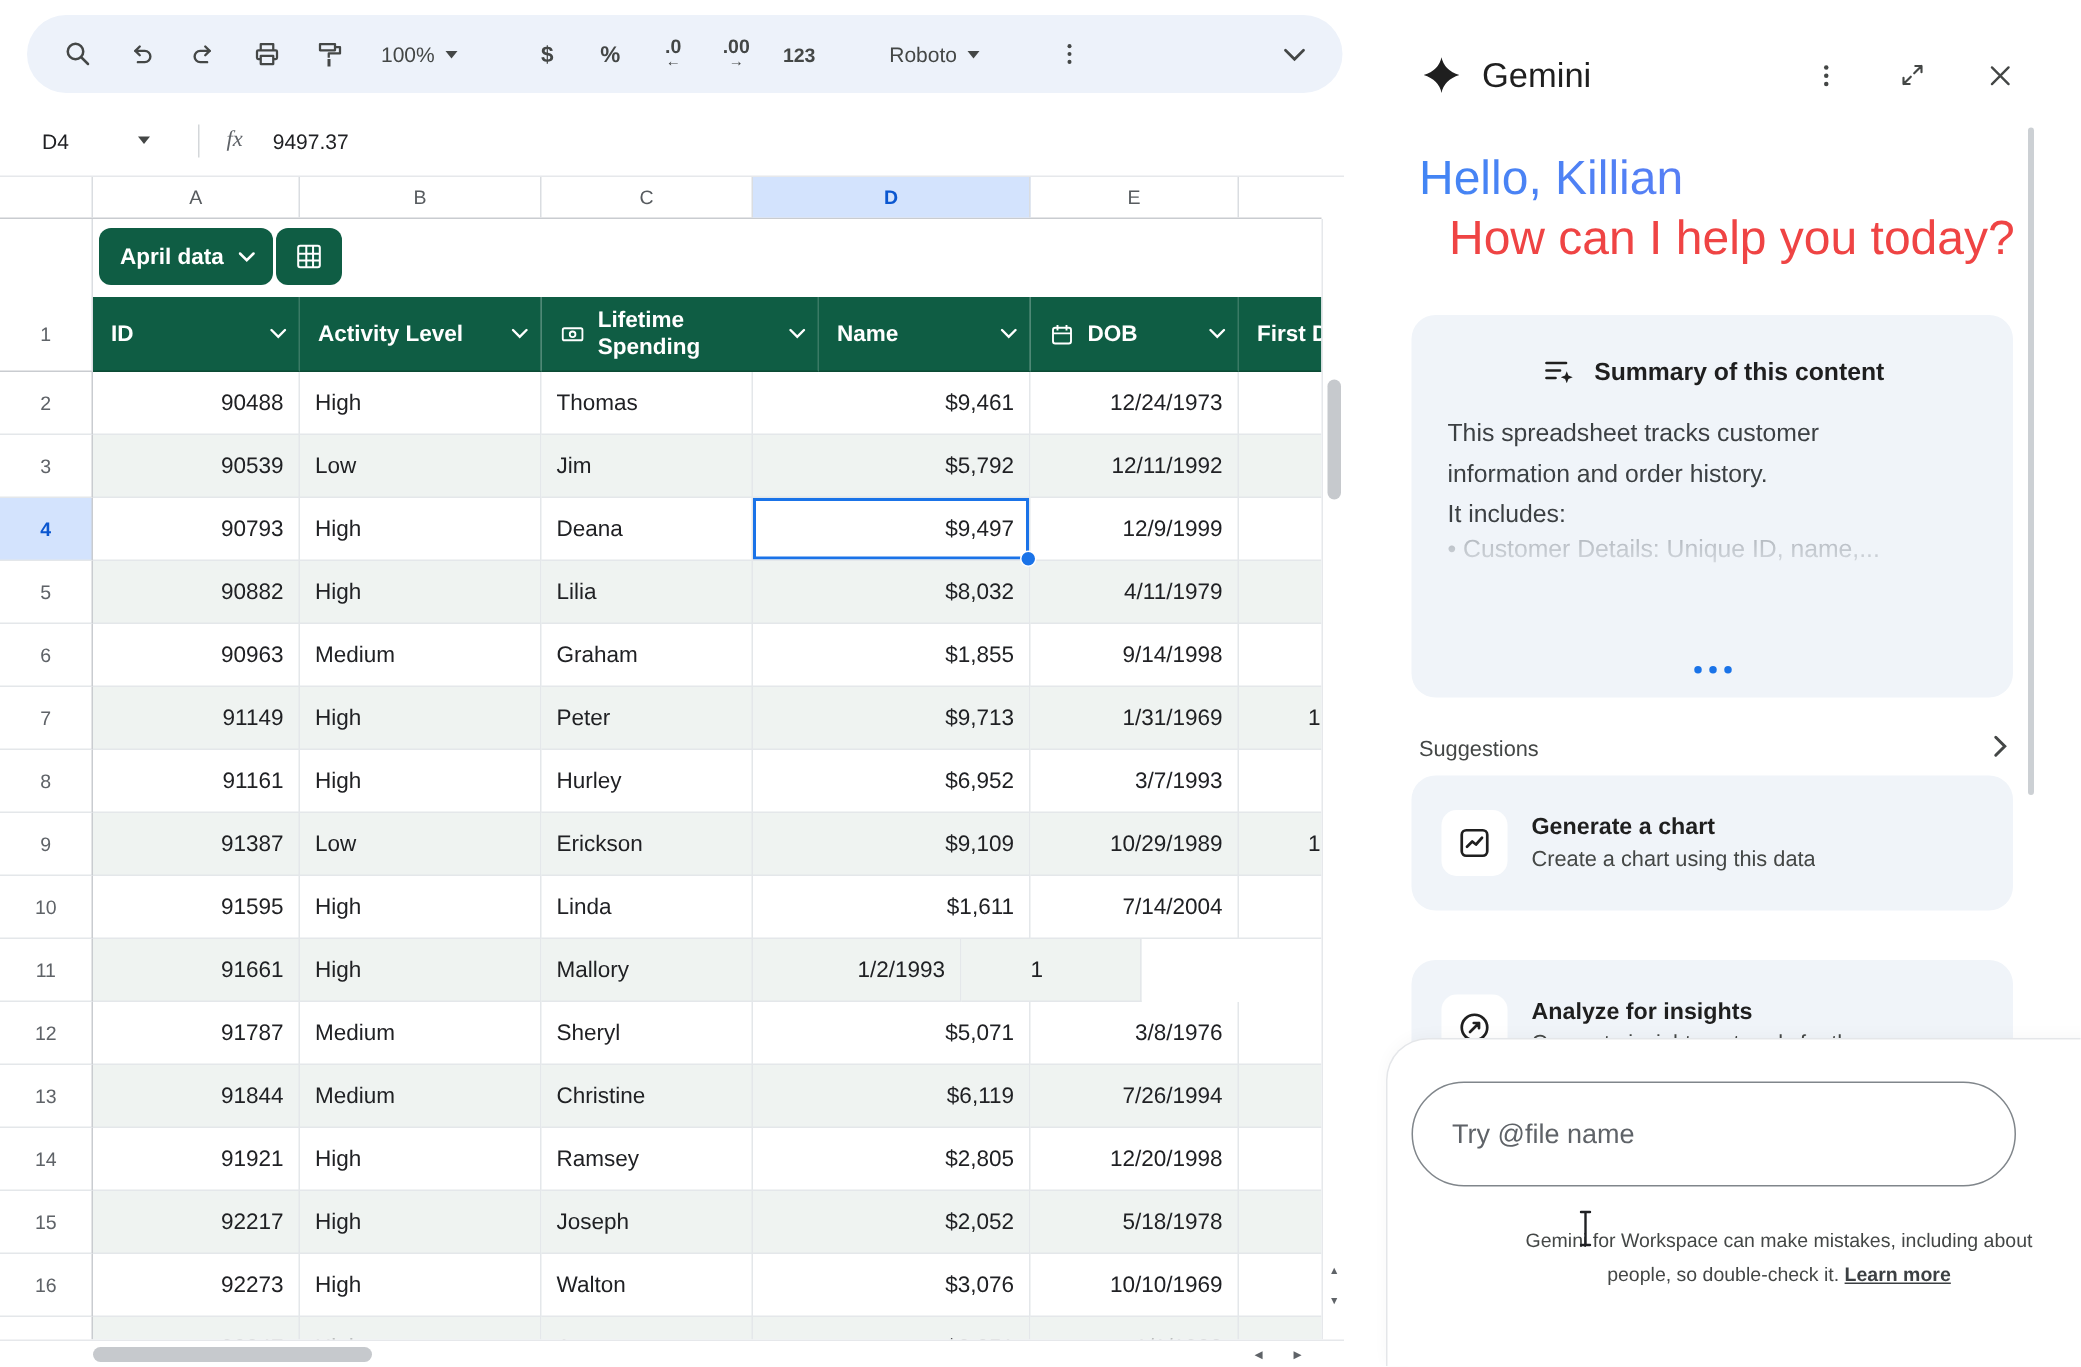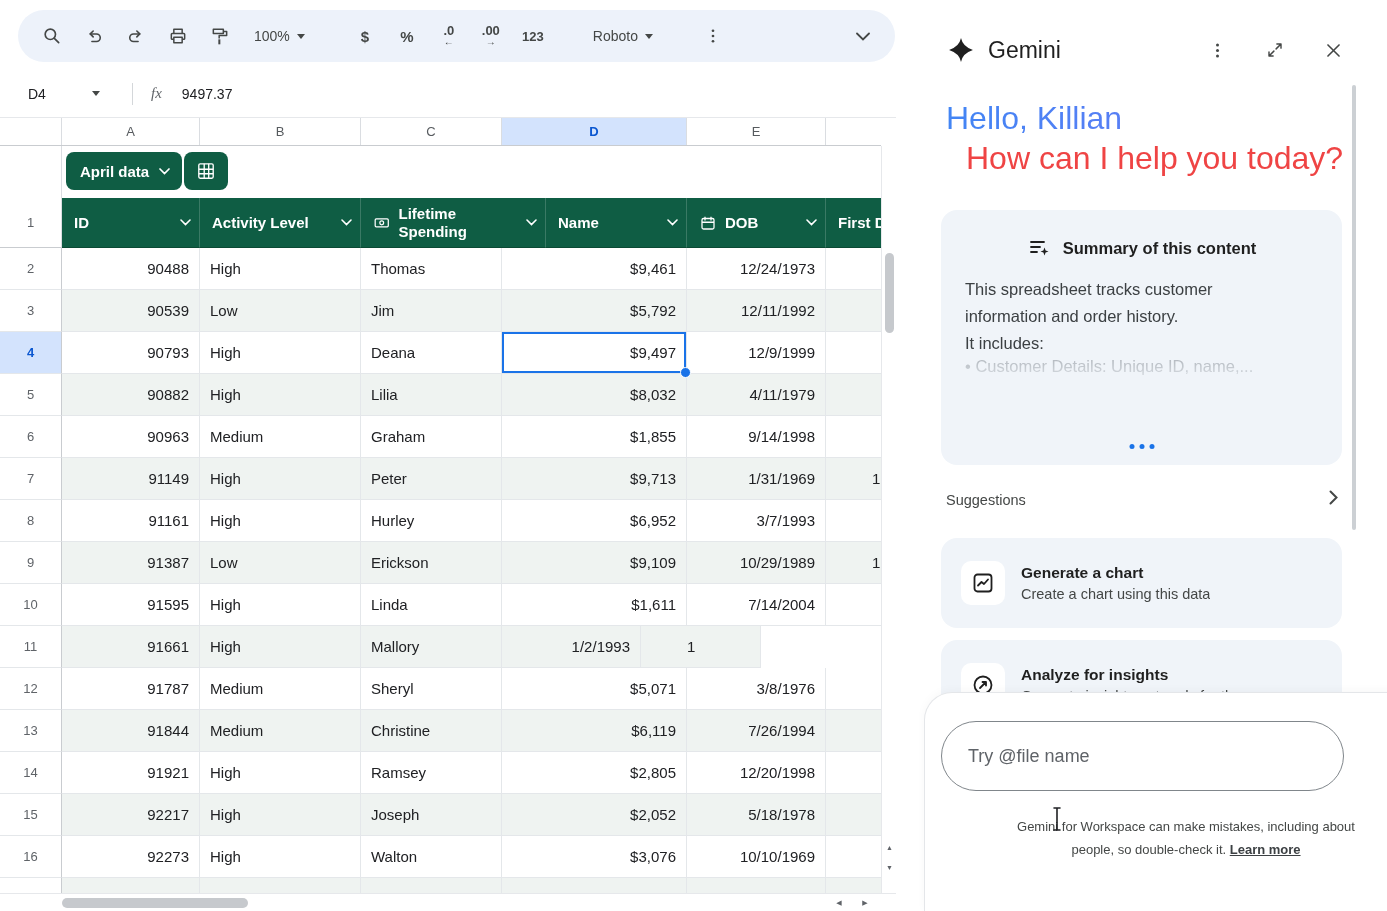--- a/index.html
+++ b/index.html
@@ -108,21 +108,21 @@
   .cs-bullet::before { content:"•  "; }
   .more-dots { position:absolute; bottom:16px; left:50%; transform:translateX(-50%); display:flex; gap:5px; cursor:pointer; }
   .more-dots span { width:5px; height:5px; border-radius:50%; background:#1a73e8; }
 
   .sugg { position:absolute; left:50px; top:490px; width:392px; display:flex; align-items:center; }
   .sugg-label { font-size:14.5px; font-weight:500; color:#444746; }
   .sugg-chev { margin-left:auto; cursor:pointer; color:#444746; }
 
   .scard { position:absolute; left:45px; width:401px; height:90px; background:#f0f4f9; border-radius:16px;
            display:flex; align-items:center; padding:0 20px; gap:16px; cursor:pointer; }
-  .scard.a { top:538px; } .scard.b { top:640px; }
+  .scard.a { top:517px; } .scard.b { top:640px; }
   .icon-chip { width:44px; height:44px; background:#fff; border-radius:10px; display:flex; align-items:center;
                justify-content:center; flex:none; color:#1f1f1f; }
   .scard-text { overflow:hidden; }
   .scard-title { font-size:15.5px; font-weight:700; color:#1f1f1f; }
   .scard-sub { font-size:14.5px; color:#444746; margin-top:4px; white-space:nowrap; overflow:hidden; }
 
   .prompt { position:absolute; left:28px; top:692px; width:524px; height:219px; background:#fff;
             border:1px solid #e4e6e9; border-bottom:none; border-radius:28px 28px 0 0;
             box-shadow:0 -2px 10px rgba(0,0,0,.03); z-index:6; }
   .prompt-input { position:absolute; left:16px; top:28px; width:403px; height:70px; border:1px solid #80868b;

